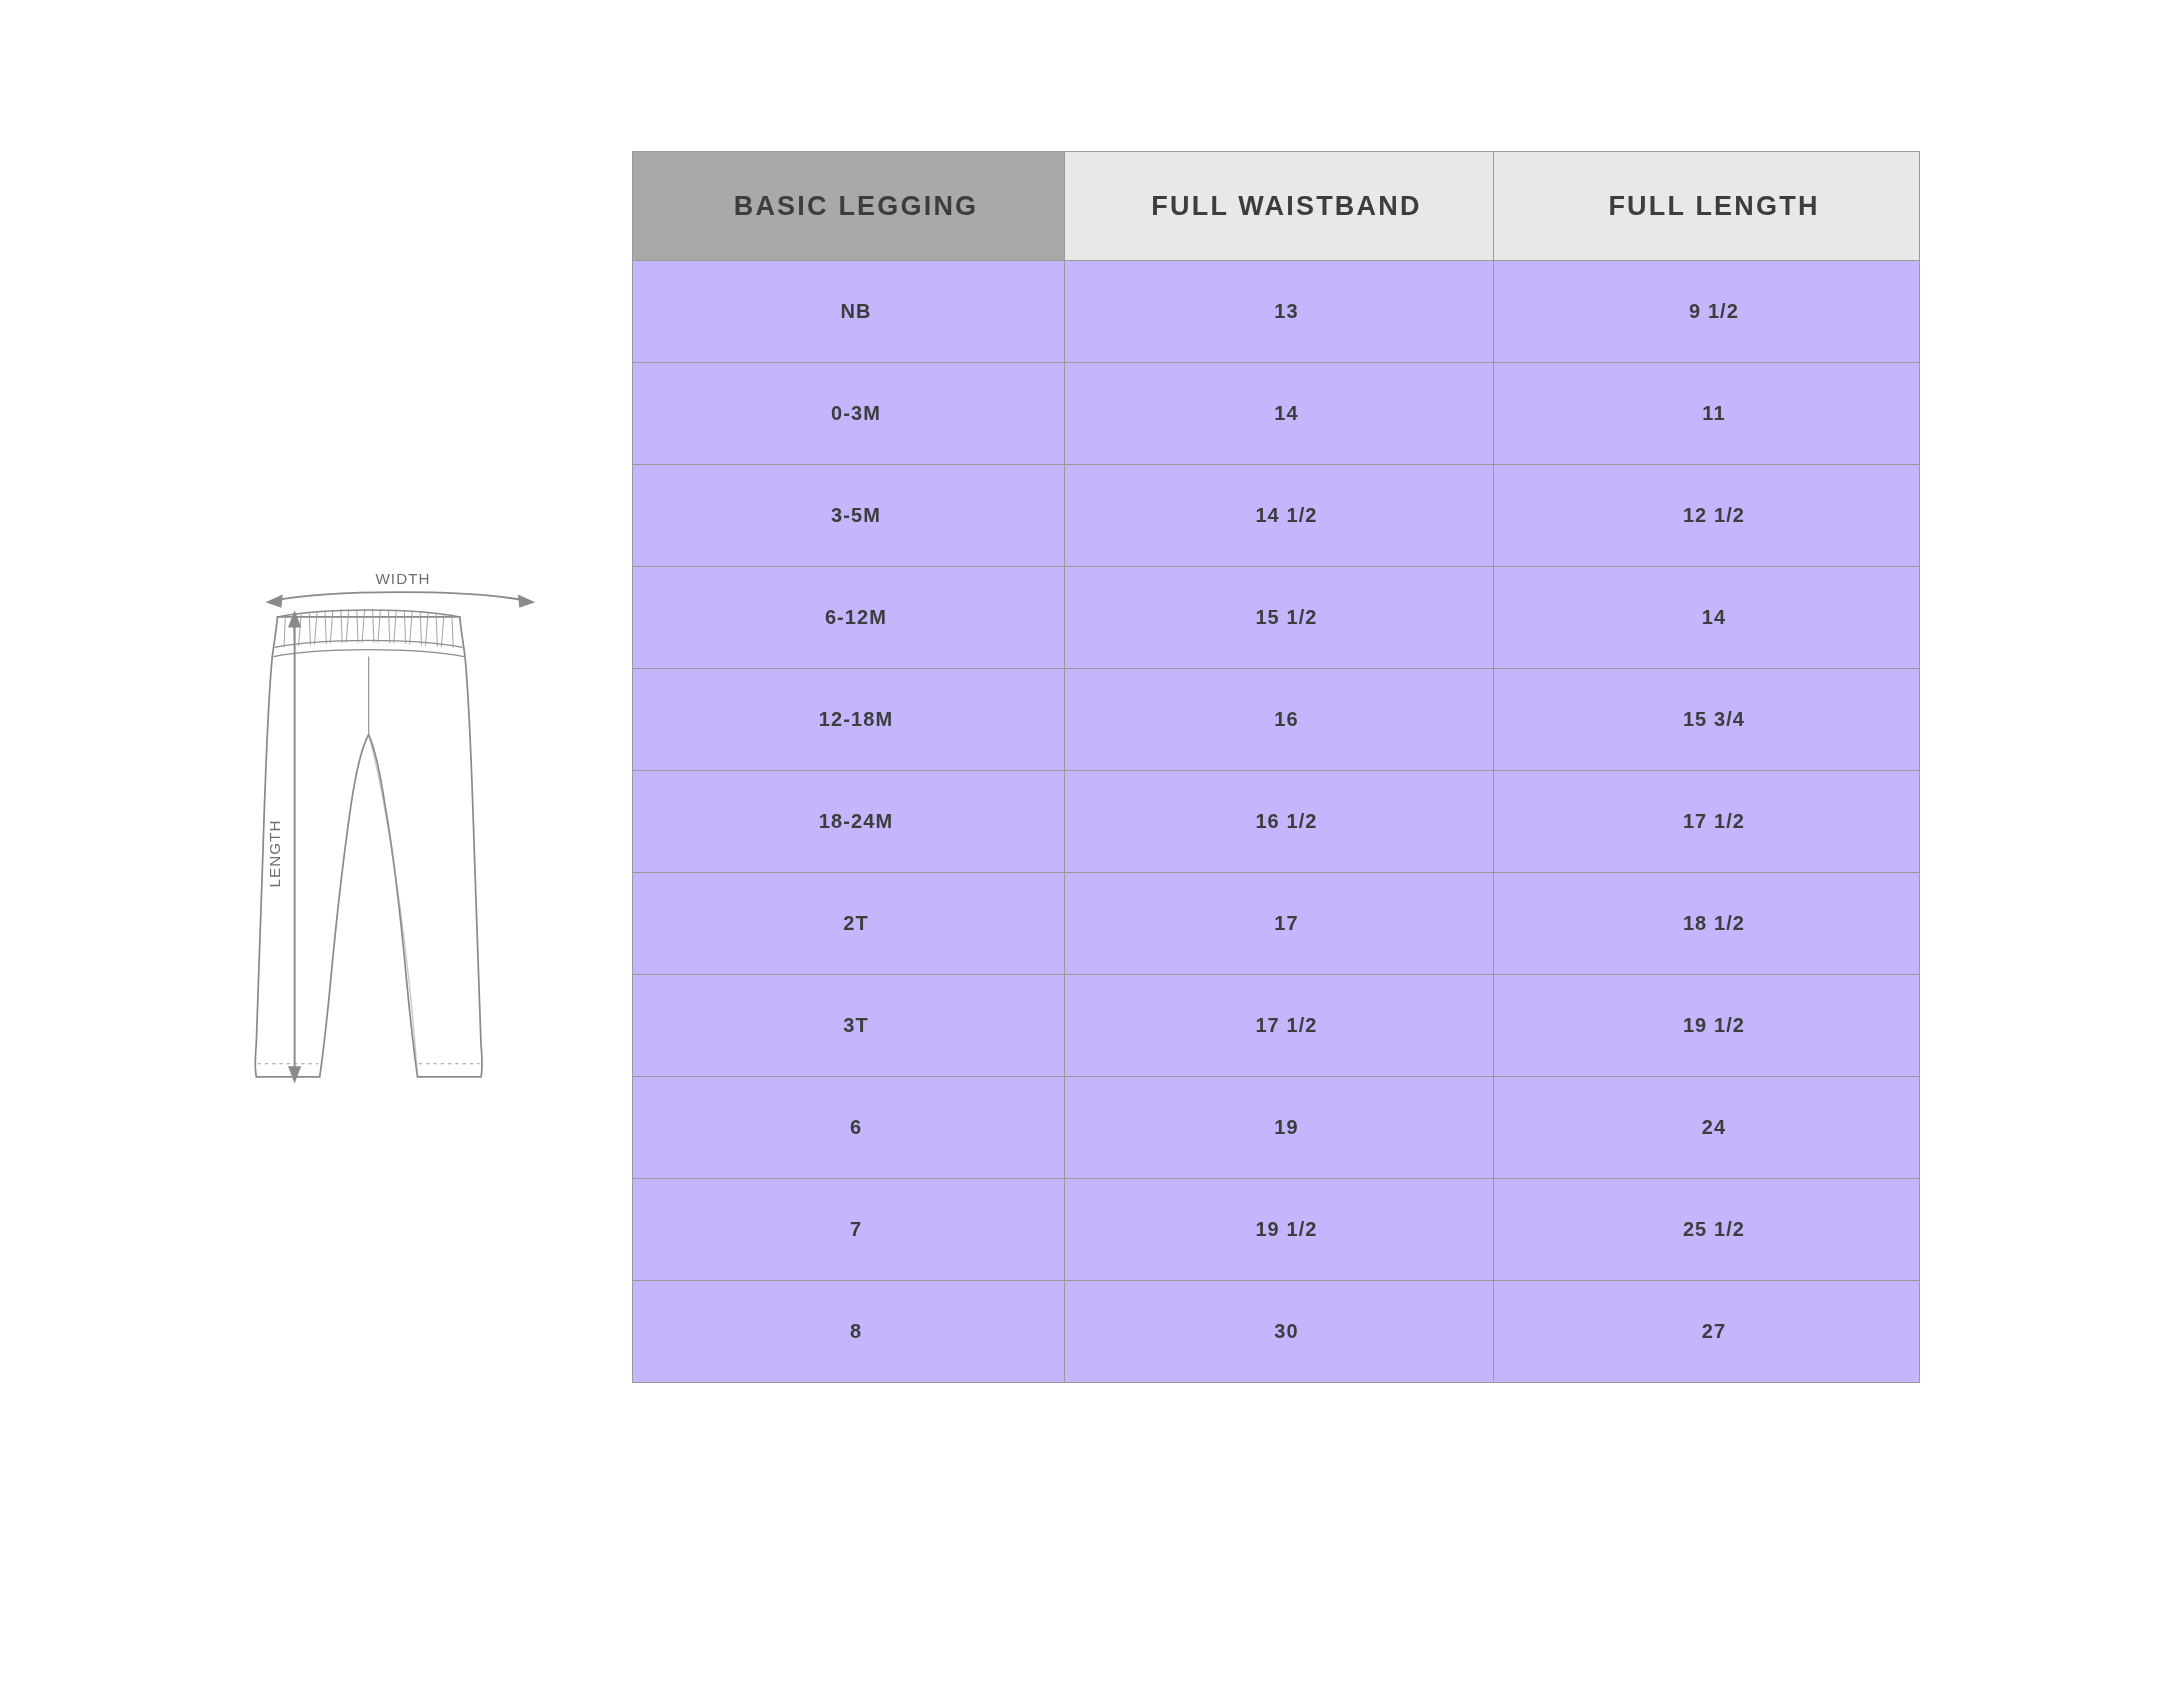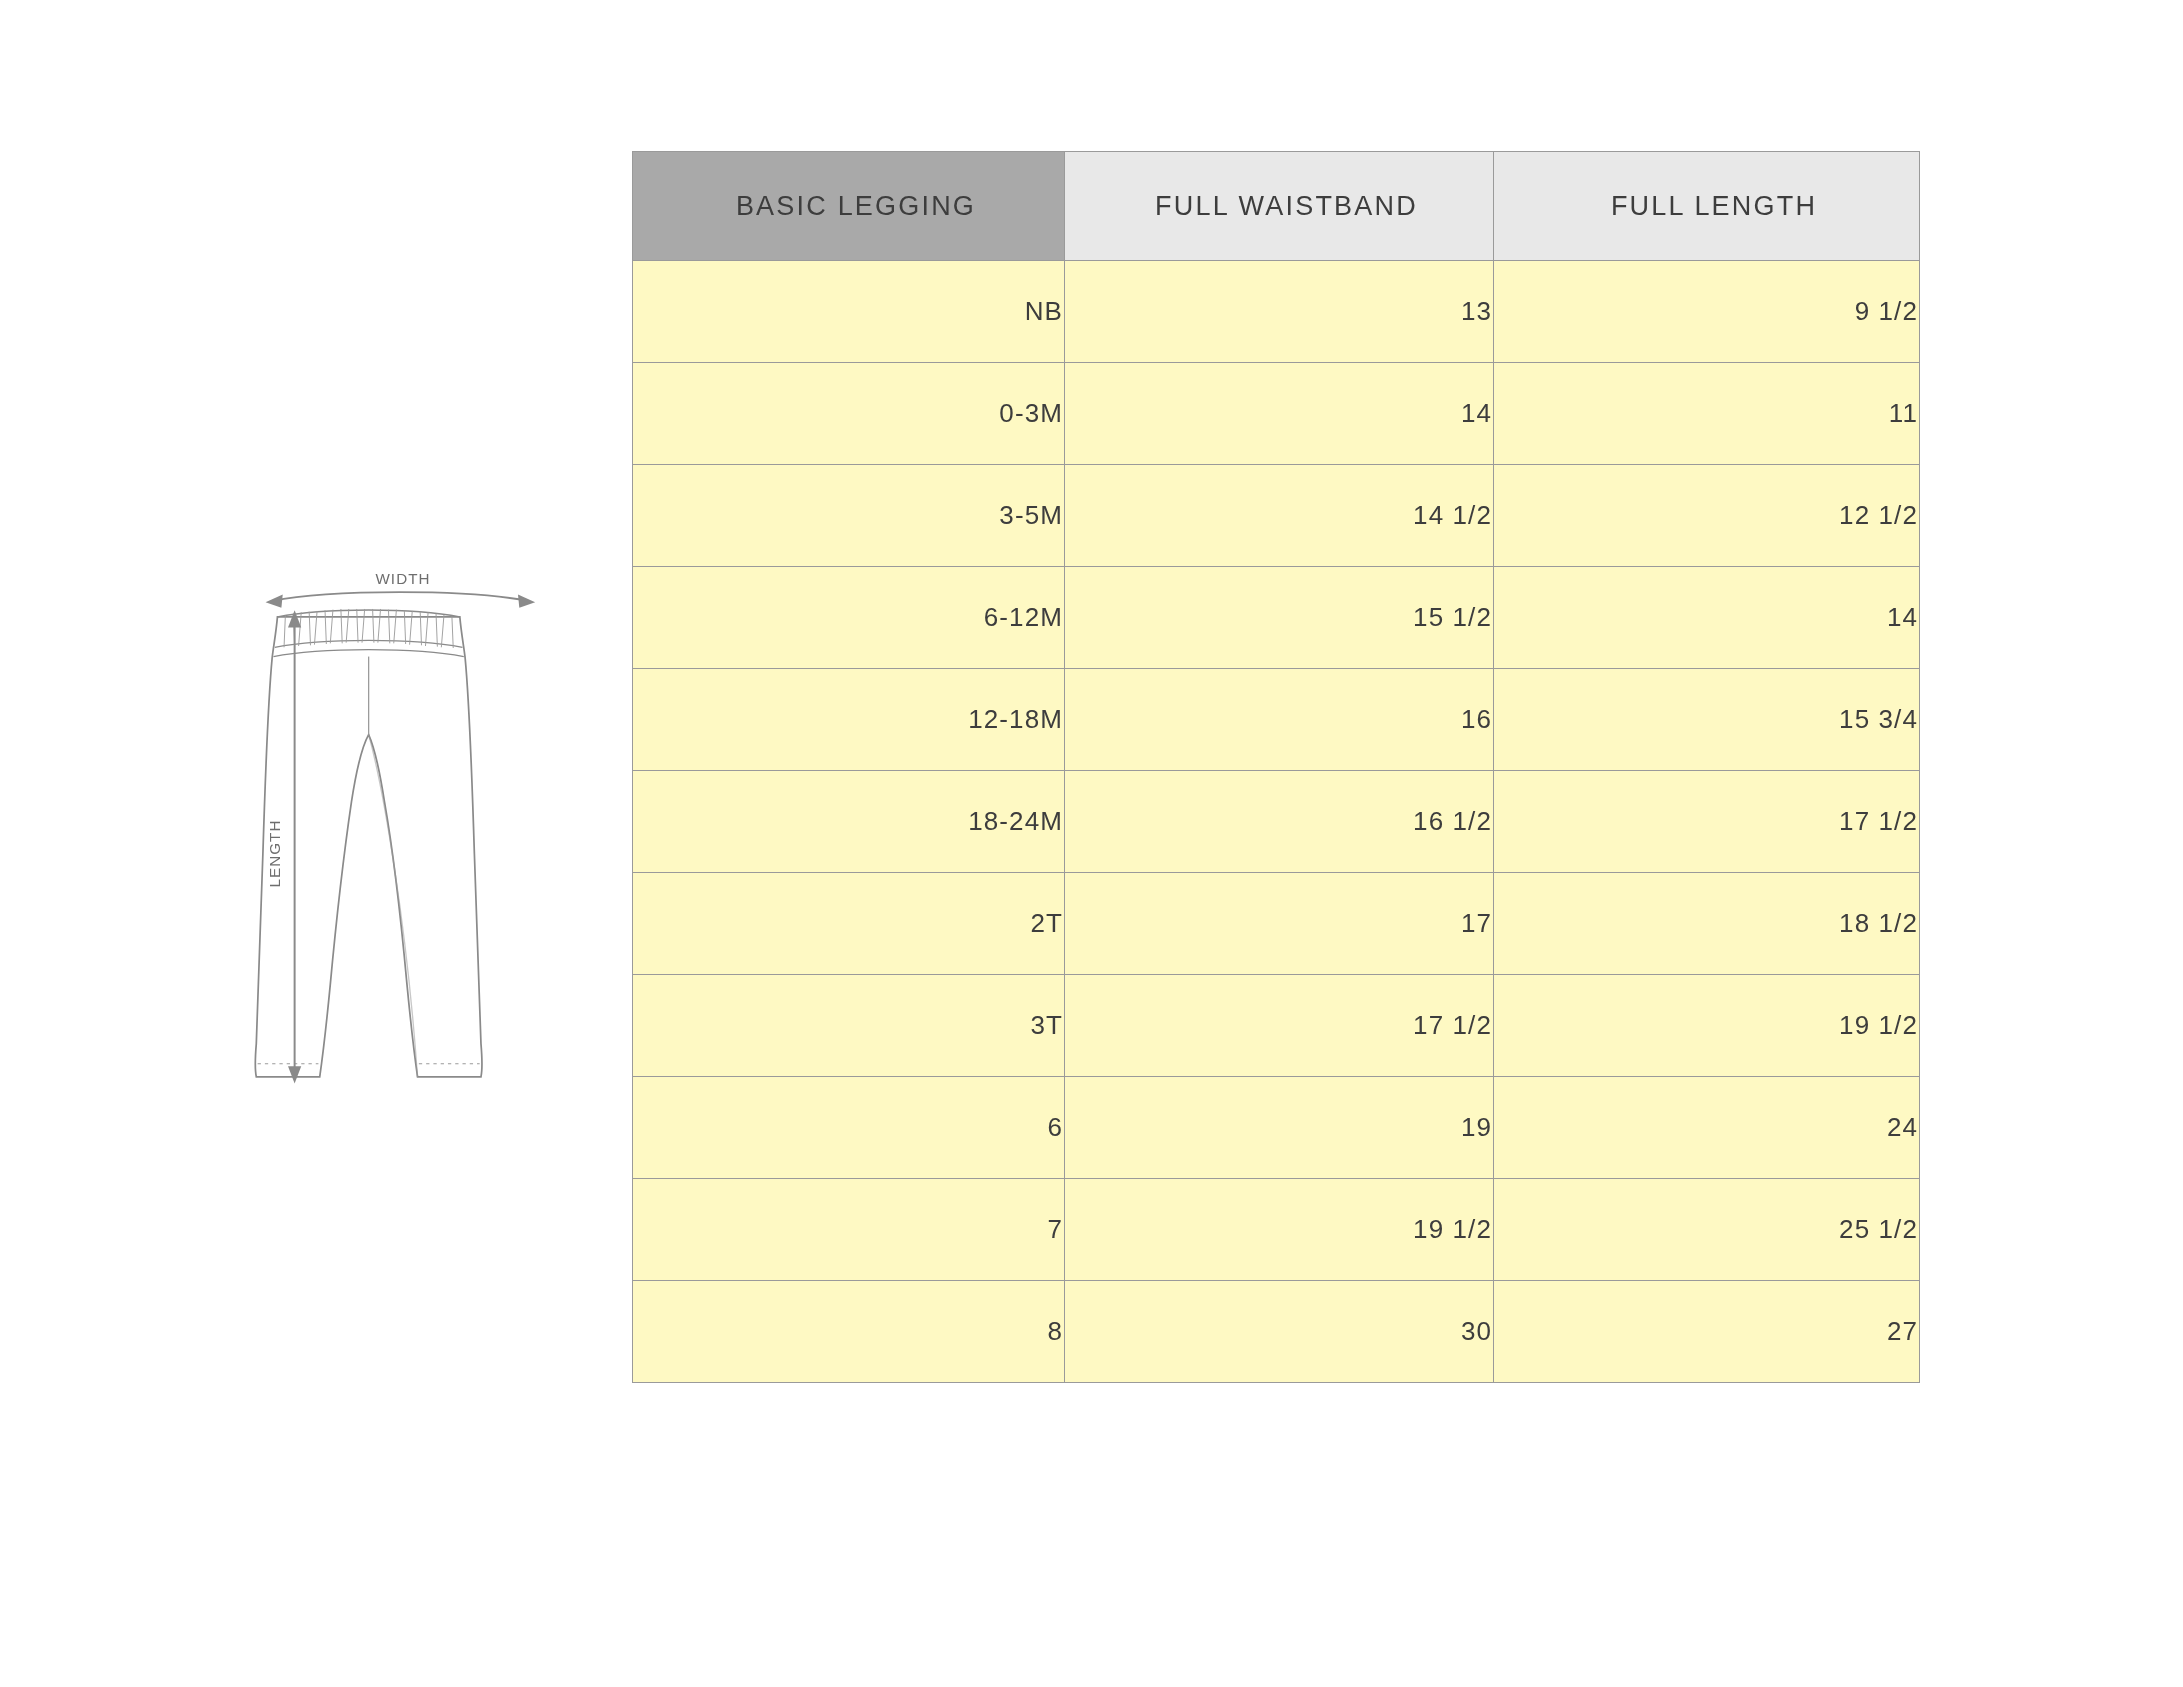--- a/index.html
+++ b/index.html
@@ -44,45 +44,44 @@
   }
   #size-table col.c1 { width: 432px; }
   #size-table col.c2 { width: 429px; }
   #size-table col.c3 { width: 426px; }
 
   #size-table th,
   #size-table td {
     border: 1.3px solid #9a9a9a;
     text-align: center;
     vertical-align: middle;
-    font-weight: normal;
+    font-weight: bold;
     color: #3d3d3d;
     padding-left: 16px;
   }
 
   #size-table thead th {
     height: 106px;
     font-size: 27px;
     letter-spacing: 2.2px;
   }
   th.head-size {
     background: #a9a9a9;
     color: #ffffff;
   }
   th.head-meas {
     background: #e8e8e8;
     color: #3d3d3d;
   }
 
   #size-table tbody td {
     height: 99px;
-    font-size: 26px;
+    font-size: 20px;
     letter-spacing: 1.1px;
-    background: #fef9c3;
-    text-align: right;
+    background: #c4b5fd;
   }
 </style>
 </head>
 <body>
 
 <div id="diagram">
   <svg width="304" height="569" viewBox="0 0 460 860" xmlns="http://www.w3.org/2000/svg">
 
     <text class="dim-label" x="230" y="22" text-anchor="middle">WIDTH</text>
 

